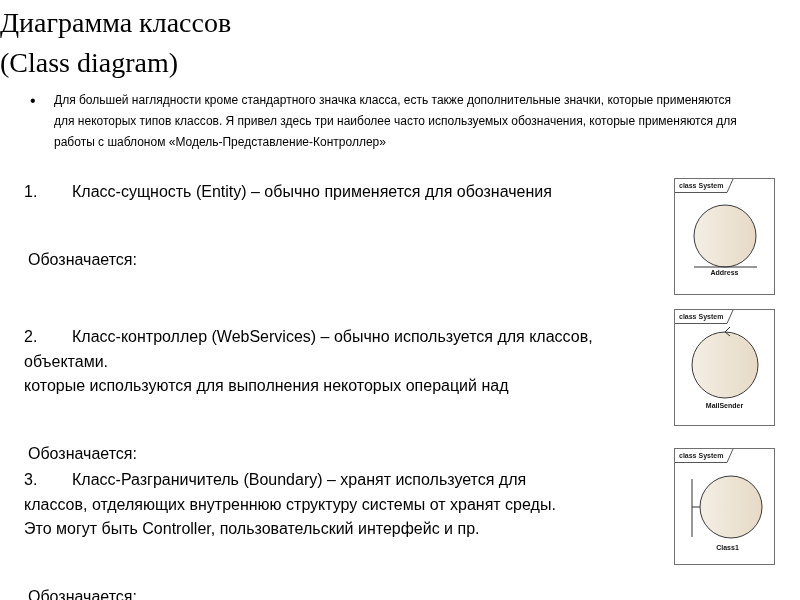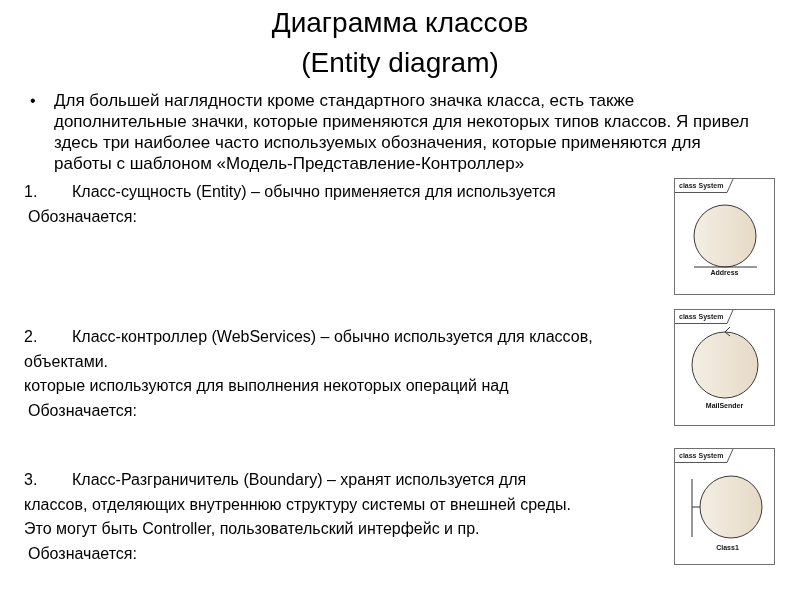--- a/index.html
+++ b/index.html
@@ -1,69 +1,69 @@
 <!DOCTYPE html>
 <html><head>
 <meta charset="utf-8">
 <style>
   html, body { margin:0; padding:0; }
   body { width:800px; height:600px; background:#ffffff; position:relative; overflow:hidden;
          font-family:"Liberation Sans", sans-serif; color:#000; }
-  .title { position:absolute; left:0; width:800px; text-align:center; font-size:28px; line-height:34px; }
+  .title { position:absolute; left:0; width:800px; font-size:28px; line-height:34px;font-family:Liberation Serif, serif; }
   .t1 { top:6px; }
   .t2 { top:46px; }
   .bullet-row { position:absolute; left:30px; top:90px; width:720px; }
   .bullet-dot { position:absolute; left:0; top:0; font-size:16px; line-height:21px; }
-  .bullet-text { position:absolute; left:24px; top:0; width:700px; font-size:17px; line-height:21px; }
+  .bullet-text { position:absolute; left:24px; top:0; width:700px; font-size:12px; line-height:21px; }
   .item { position:absolute; left:24px; width:640px; font-size:16px; line-height:24.5px; }
   .item .num { display:inline-block; width:48px; }
   .item .line { white-space:nowrap; }
-  .item .denote { padding-left:4px; }
+  .item .denote { padding-left:4px;margin-top:43px; }
   .i1 { top:180px; }
   .i2 { top:325px; }
   .i3 { top:468px; }
 
   .uml-box { position:absolute; left:674px; width:101px; height:117px; border:1.5px solid #707070;
              background:#fff; box-sizing:border-box; }
   .b1 { top:178px; }
   .b2 { top:309px; }
   .b3 { top:448px; }
   .frame-tab { position:absolute; left:0; top:0; height:13px; font-size:7px; font-weight:bold;
                line-height:13px; padding-left:4px; color:#222; }
   .frame-tab svg { position:absolute; left:0; top:0; }
   .frame-tab span { position:relative; }
   .glyph { position:absolute; left:0; top:0; }
   .cls-label { position:absolute; left:0; width:100%; text-align:center; font-size:7px; font-weight:bold; color:#111; }
 </style>
 </head>
 <body>
 
 <div class="title t1">Диаграмма классов</div>
-<div class="title t2">(Entity diagram)</div>
+<div class="title t2">(Class diagram)</div>
 
 <div class="bullet-row">
   <span class="bullet-dot">•</span>
   <div class="bullet-text">Для большей наглядности кроме стандартного значка класса, есть также дополнительные значки, которые применяются для некоторых типов классов. Я привел здесь три наиболее часто используемых обозначения, которые применяются для работы с шаблоном «Модель-Представление-Контроллер»</div>
 </div>
 
 <div class="item i1">
-  <div class="line"><span class="num">1.</span><span>Класс-сущность (Entity) – обычно применяется для используется</span></div>
+  <div class="line"><span class="num">1.</span><span>Класс-сущность (Entity) – обычно применяется для обозначения</span></div>
   <div class="line denote">Обозначается:</div>
 </div>
 
 <div class="item i2">
   <div class="line"><span class="num">2.</span><span>Класс-контроллер (WebServices) – обычно используется для классов,</span></div>
   <div class="line">объектами.</div>
   <div class="line">которые используются для выполнения некоторых операций над</div>
   <div class="line denote">Обозначается:</div>
 </div>
 
 <div class="item i3">
   <div class="line"><span class="num">3.</span><span>Класс-Разграничитель (Boundary) – хранят используется для</span></div>
-  <div class="line">классов, отделяющих внутреннюю структуру системы от внешней среды.</div>
+  <div class="line">классов, отделяющих внутреннюю структуру системы от хранят среды.</div>
   <div class="line">Это могут быть Controller, пользовательский интерфейс и пр.</div>
   <div class="line denote">Обозначается:</div>
 </div>
 
 <div class="uml-box b1">
   <div class="frame-tab">
     <svg width="60" height="14">
         <path d="M0 13.5 H52 L58 0" fill="none" stroke="#555" stroke-width="1"></path>
       </svg>
     <span>class System</span>

